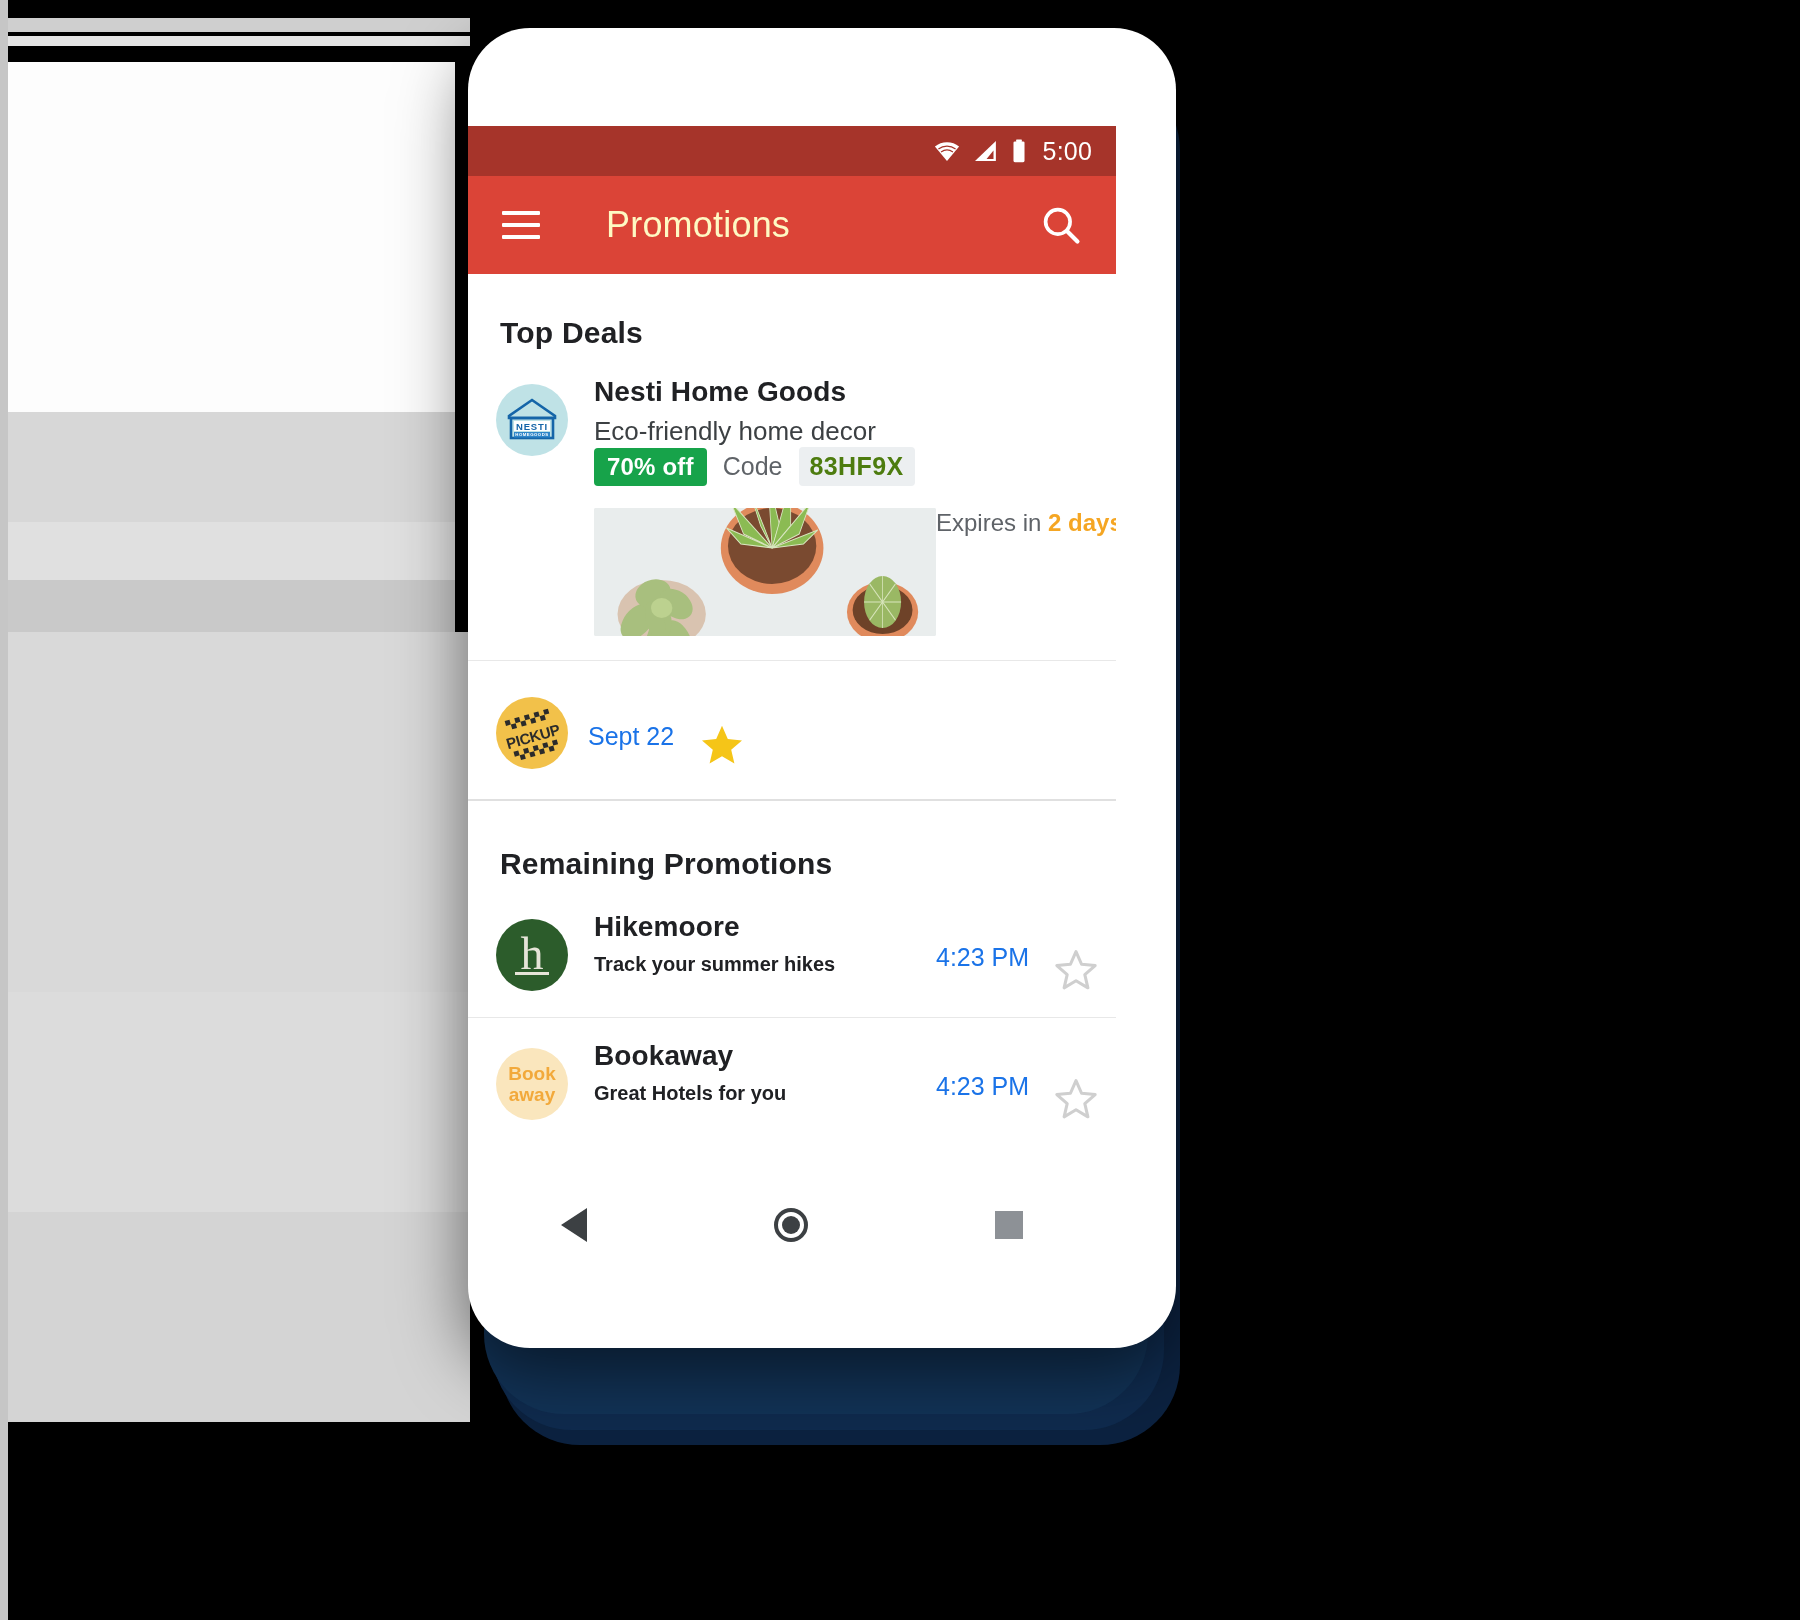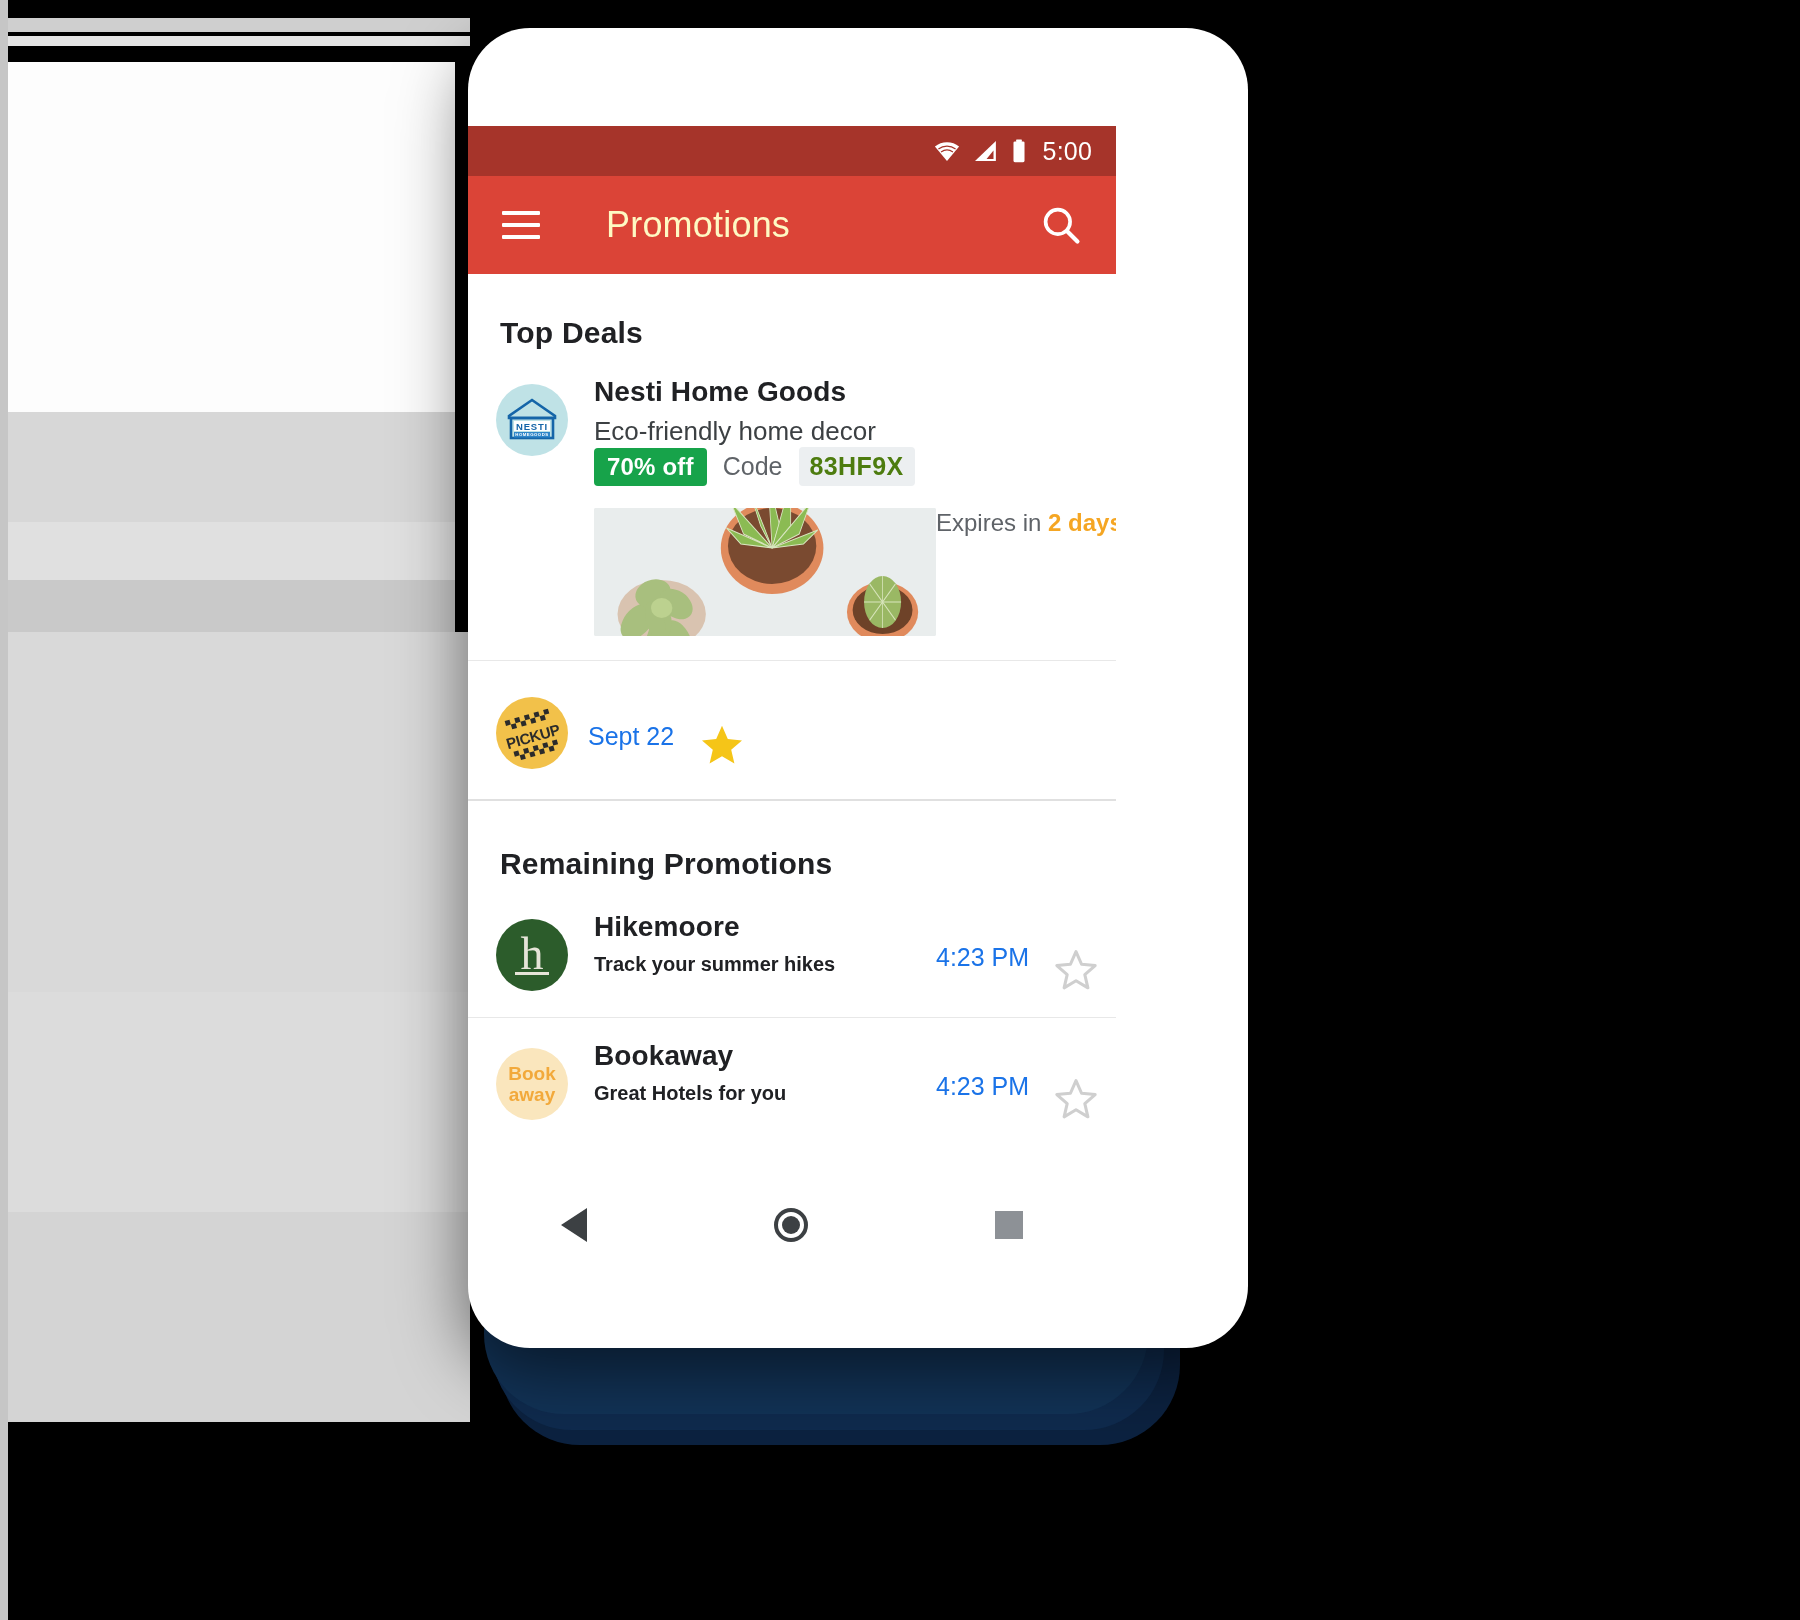--- a/index.html
+++ b/index.html
@@ -28,21 +28,21 @@
 
   
   .navy-stack { position:absolute; border-radius:80px; }
   #navy-3 { left:500px; top:70px;  width:680px; height:1375px; background:#0c2240; }
   #navy-2 { left:492px; top:62px;  width:672px; height:1368px; background:#0f2b4e; }
   #navy-1 { left:484px; top:54px;  width:664px; height:1360px; background:#123357; }
 
   
   #phone {
     position:absolute; left:468px; top:28px;
-    width:780px; height:1320px;
+    width:708px; height:1320px;
     background:#ffffff;
     border-radius:62px;
     box-shadow:0 22px 70px rgba(0,0,0,.55);
     overflow:hidden;
   }
   #screen {
     position:absolute; left:0; top:98px;
     width:648px; height:1140px;
     background:#ffffff;
     overflow:hidden;

